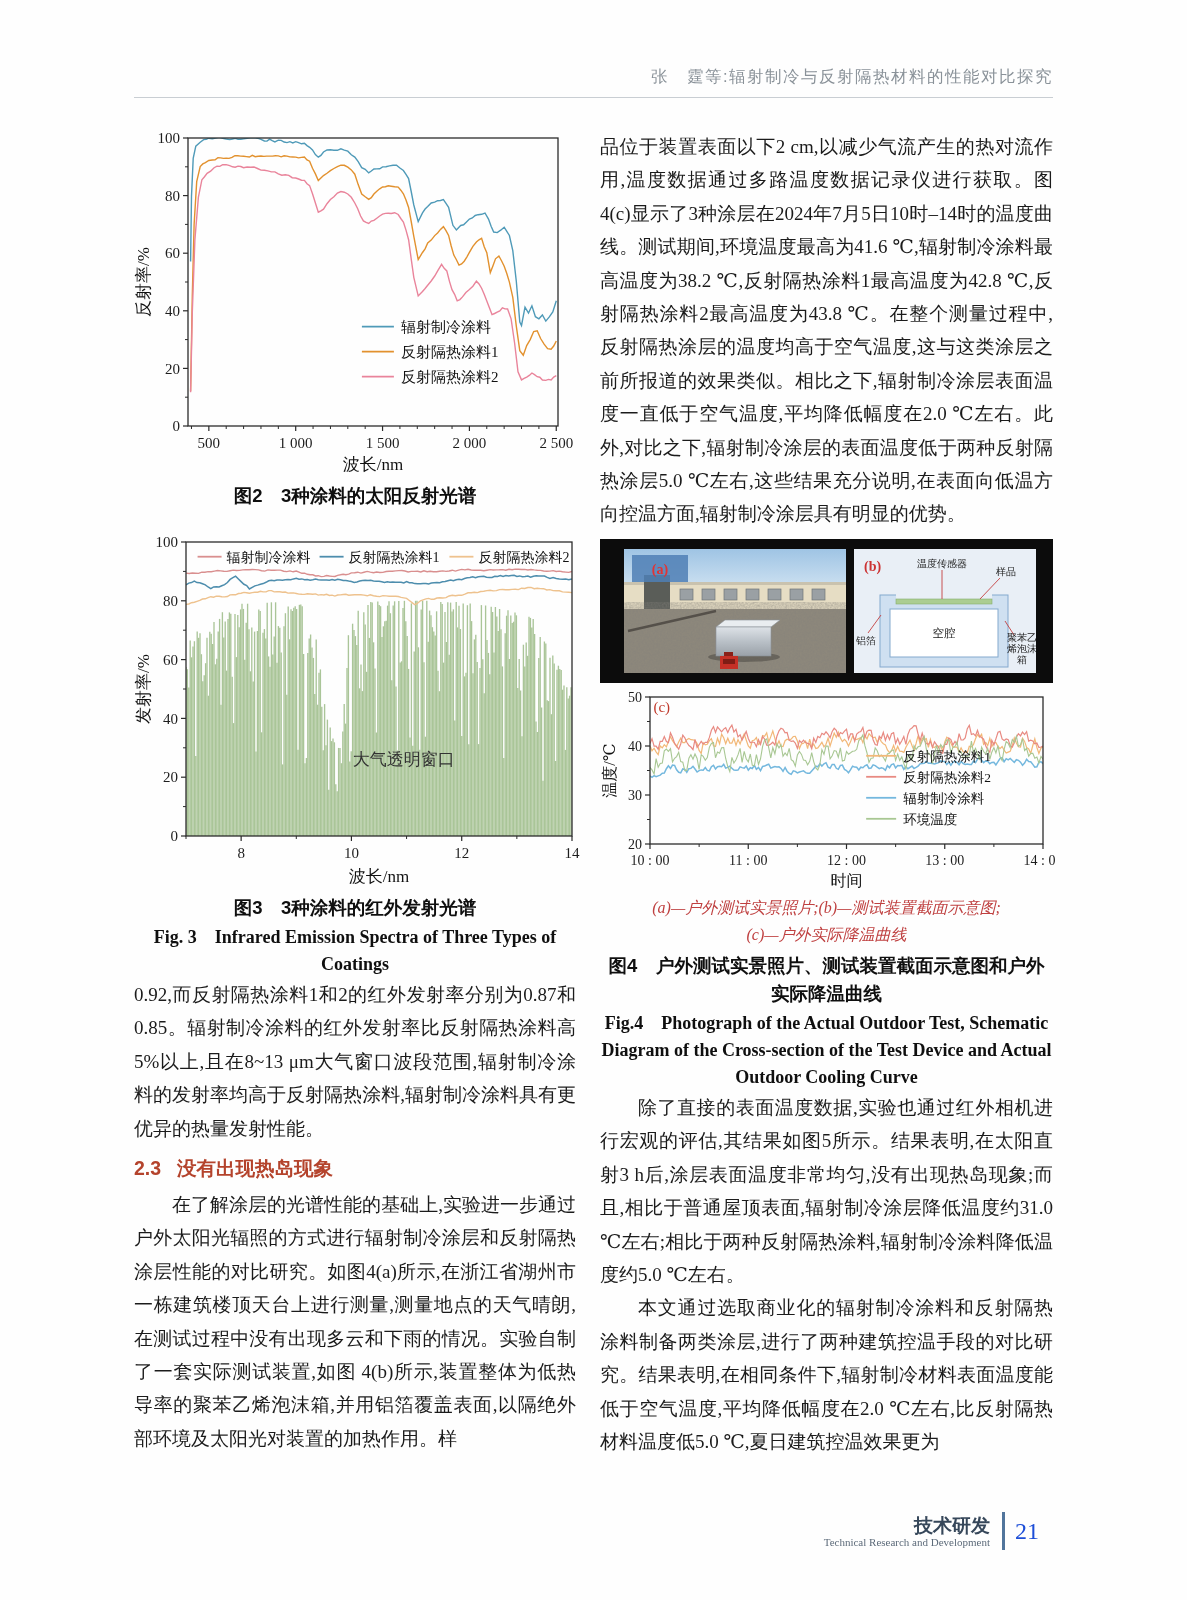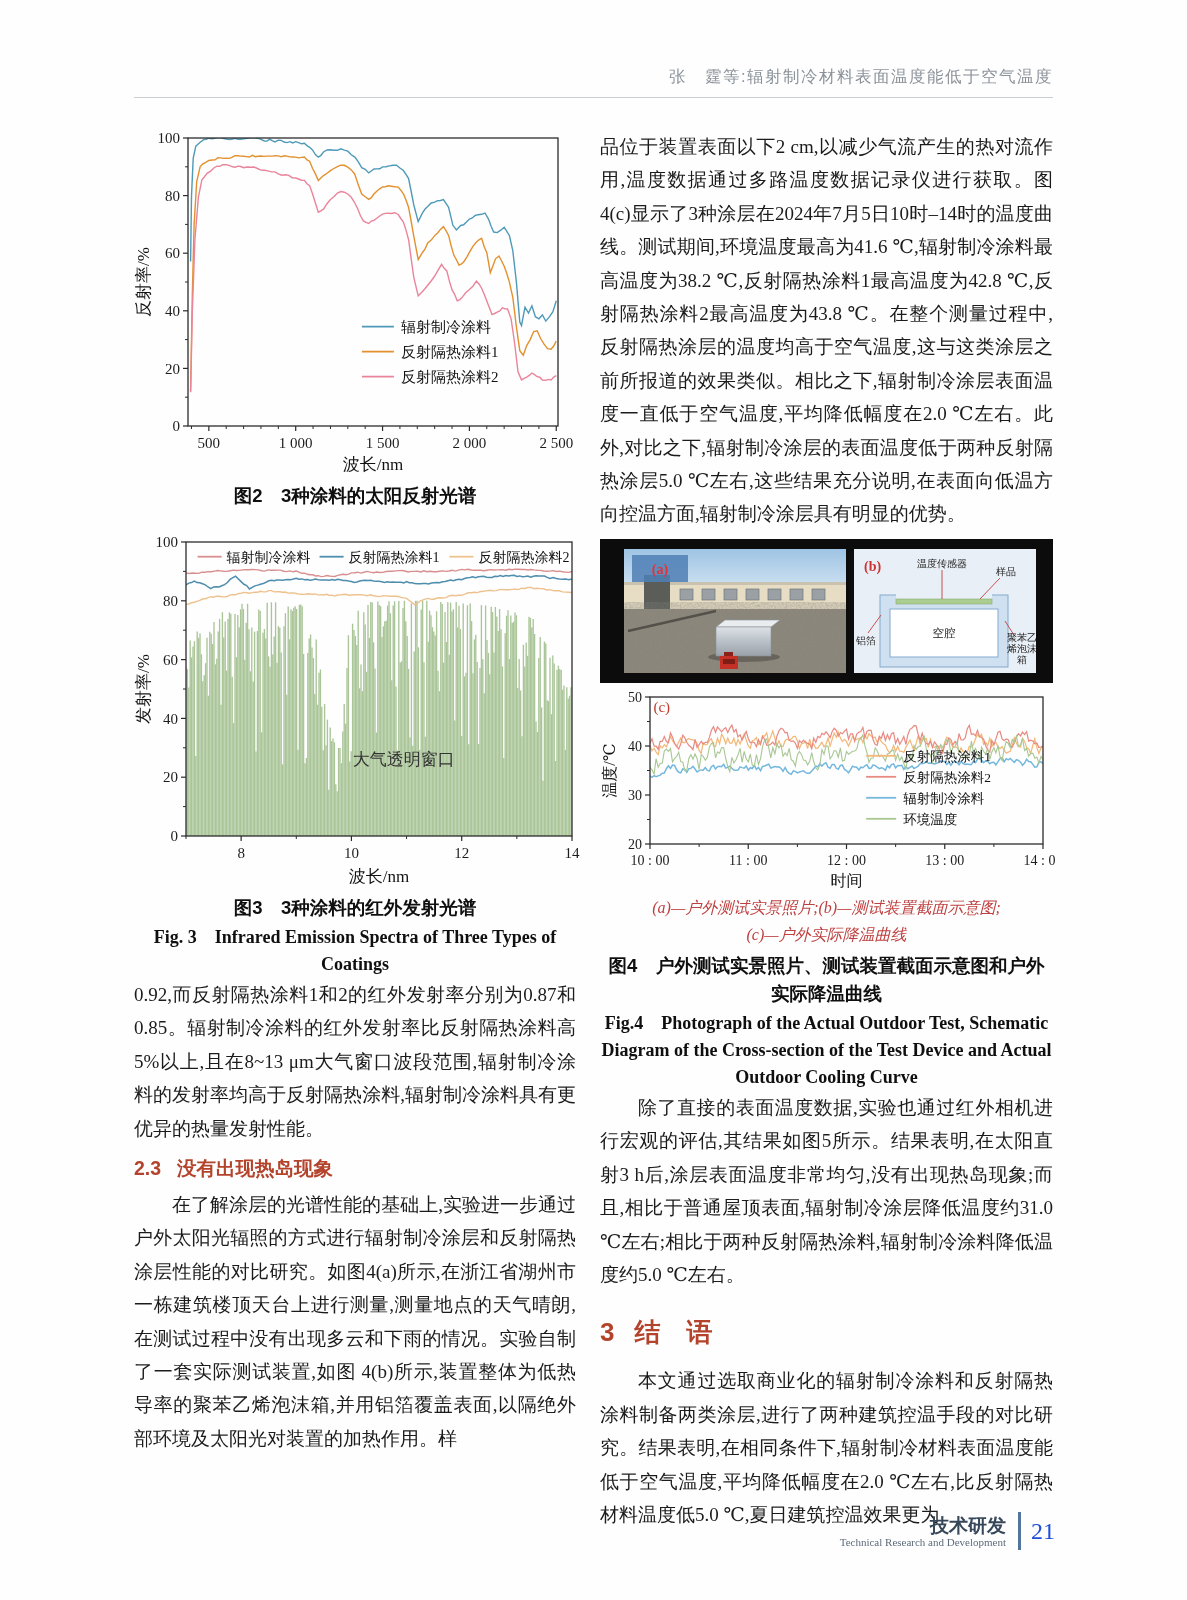--- a/index.html
+++ b/index.html
@@ -19,35 +19,35 @@
               font-size:26px;font-weight:700;}
   .h2-heading .num{margin-right:20px;}
   .cap-zh{text-align:center;font-family:"Liberation Sans","DejaVu Sans",sans-serif;font-weight:700;
           font-size:18.5px;color:#0f0f0f;margin-top:4px;line-height:28px;}
   .cap-en{text-align:center;font-weight:700;font-size:18px;line-height:27px;margin-top:2px;color:#0f0f0f;}
   .cap-red{text-align:center;color:#bf4040;font-size:16px;font-style:italic;line-height:27px;}
   .fig4-frame{background:#0c0c0c;display:flex;align-items:center;gap:8px;
               padding:10px 8px 10px 24px;margin-top:8px;}
   .chart{line-height:0;}
   .mt6{margin-top:6px;} .mt16{margin-top:16px;} .mt24{margin-top:24px;}
-  .footer{position:absolute;right:132px;bottom:50px;display:flex;align-items:center;}
+  .footer{position:absolute;right:148px;bottom:50px;display:flex;align-items:center;}
   .footer-labels{text-align:right;}
   .footer-zh{font-family:"Liberation Sans","DejaVu Sans",sans-serif;font-weight:700;font-size:19px;color:#36475a;line-height:21px;}
   .footer-en{font-size:11px;color:#5d6b7a;}
   .footer-bar{width:3px;height:38px;background:#51759c;margin:0 10px 0 12px;}
   .footer-page{font-size:24px;color:#1d4ed8;}
   svg text{font-family:"Liberation Serif","DejaVu Serif",serif;}
 </style>
 </head>
 <body>
 
 <div class="page">
 
   <div class="header">
-    <div class="header-text">张　霆等:辐射制冷材料表面温度能低于空气温度</div>
+    <div class="header-text">张　霆等:辐射制冷与反射隔热材料的性能对比探究</div>
   </div>
 
   <div class="columns">
 
     <div class="col-left">
       <div id="fig2" class="chart"><svg width="440" height="348" viewBox="0 0 440 348">
             <defs>
               <clipPath id="fig2-clip">
                 <rect x="54" y="8" width="370" height="288"></rect>
               </clipPath>
@@ -569,23 +569,20 @@
             <text x="61.78999999999992" y="22.69999999999999" font-size="15" fill="#c0392b" text-anchor="middle">(c)</text>
           </svg></div>
 
       <div class="cap-red">(a)—户外测试实景照片;(b)—测试装置截面示意图;</div>
       <div class="cap-red">(c)—户外实际降温曲线</div>
       <div class="cap-zh">图4　户外测试实景照片、测试装置截面示意图和户外实际降温曲线</div>
       <div class="cap-en">Fig.4　Photograph of the Actual Outdoor Test, Schematic Diagram of the Cross-section of the Test Device and Actual Outdoor Cooling Curve</div>
 
       <p class="body-para indent mt16">除了直接的表面温度数据,实验也通过红外相机进行宏观的评估,其结果如图5所示。结果表明,在太阳直射3 h后,涂层表面温度非常均匀,没有出现热岛现象;而且,相比于普通屋顶表面,辐射制冷涂层降低温度约31.0 ℃左右;相比于两种反射隔热涂料,辐射制冷涂料降低温度约5.0 ℃左右。</p>
 
-      <div class="h2-heading">
-        <span class="num">3</span><span>结　语</span>
-      </div>
       <p class="body-para indent">本文通过选取商业化的辐射制冷涂料和反射隔热涂料制备两类涂层,进行了两种建筑控温手段的对比研究。结果表明,在相同条件下,辐射制冷材料表面温度能低于空气温度,平均降低幅度在2.0 ℃左右,比反射隔热材料温度低5.0 ℃,夏日建筑控温效果更为</p>
     </div>
   </div>
 
   <div class="footer">
     <div class="footer-labels">
       <div class="footer-zh">技术研发</div>
       <div class="footer-en">Technical Research and Development</div>
     </div>
     <div class="footer-bar"></div>

